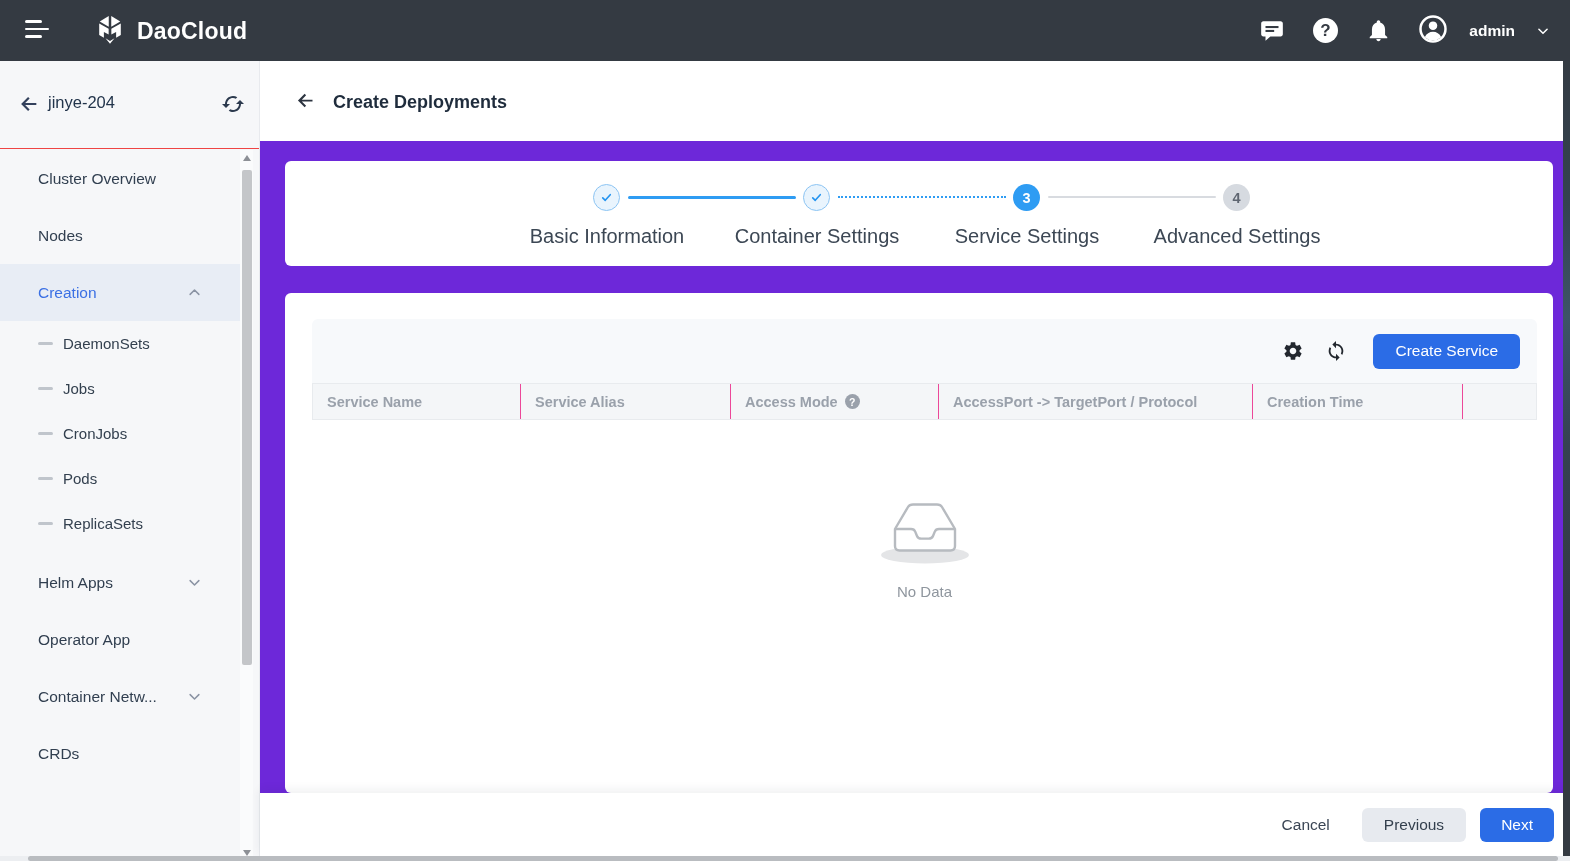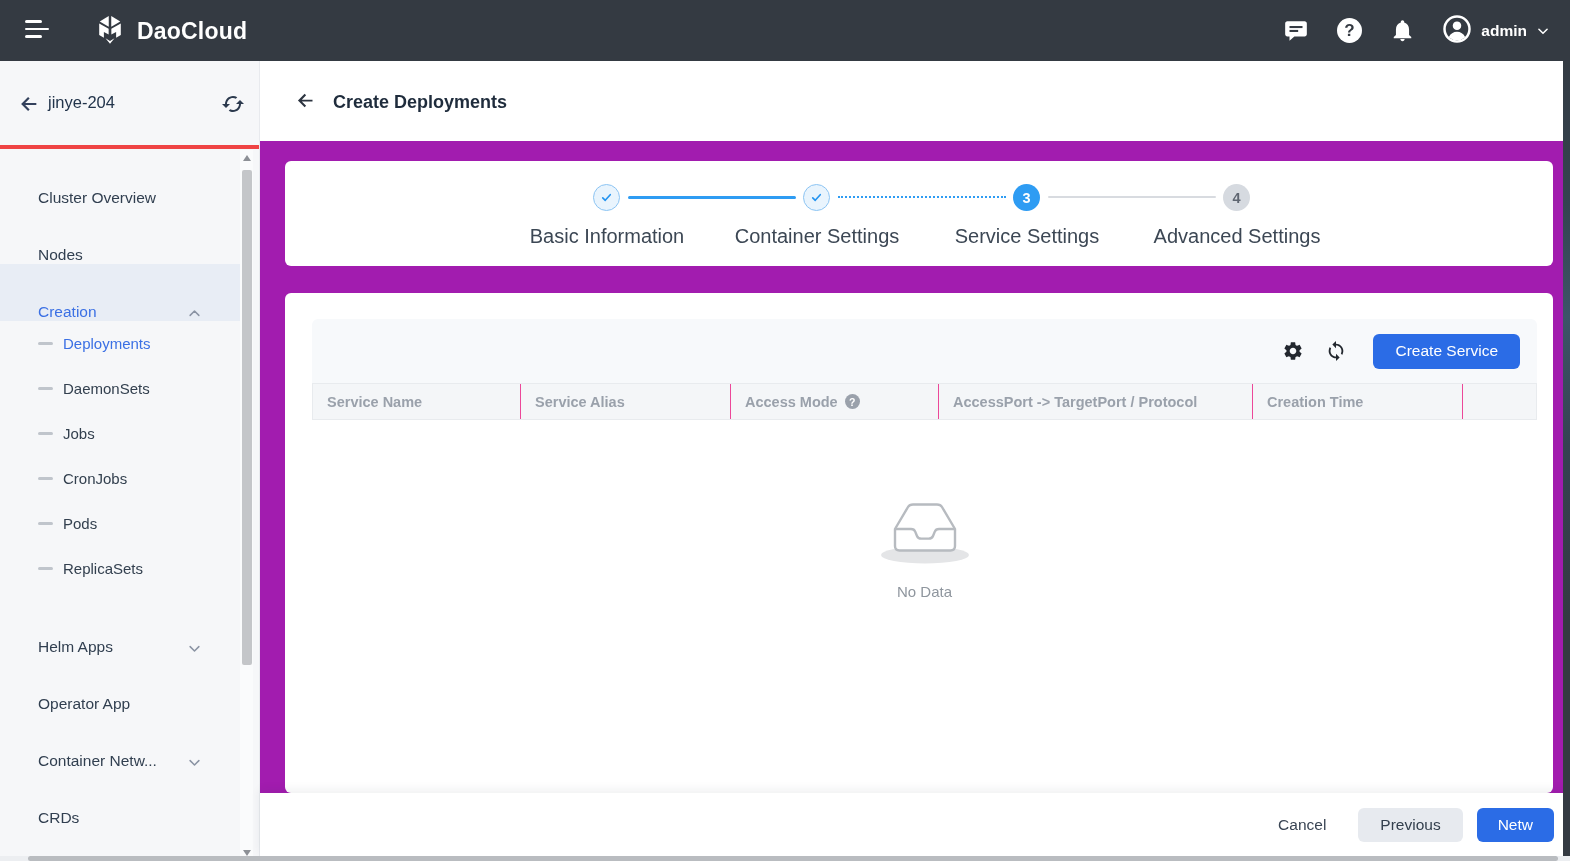--- a/index.html
+++ b/index.html
@@ -1,43 +1,43 @@
 <!DOCTYPE html>
 <html style="--topbar-bg: #343a42; --accent-blue: #2b6ce6; --stepper-blue: #2e9cf3; --nav-active-blue: #3b70e4;"><head>
 <meta charset="utf-8">
 <style>
   * { margin:0; padding:0; box-sizing:border-box; }
   html,body { width:1570px; height:861px; }
   body { font-family:"Liberation Sans", sans-serif; background:#eef0f4; }
-  .screen { position:relative; width:1570px; height:861px; overflow:hidden; background:#a21caf; }
+  .screen { position:relative; width:1570px; height:861px; overflow:hidden; background:#6d28d9; }
 
   
   .topbar { position:absolute; left:0; top:0; width:1570px; height:61px; background:var(--topbar-bg,#343a42); }
   .hamburger { position:absolute; left:25px; top:20px; width:26px; height:21px; cursor:pointer; }
   .hamburger span { display:block; height:2.6px; border-radius:2px; background:#fff; margin-bottom:5px; }
   .hamburger span:nth-child(1){ width:17px; }
   .hamburger span:nth-child(2){ width:24px; }
   .hamburger span:nth-child(3){ width:17px; }
   .brand { position:absolute; left:92px; top:11px; display:flex; align-items:center; gap:9px; color:#fff; }
   .brand-name { font-size:23px; font-weight:700; letter-spacing:.2px; }
   .topbar-right { position:absolute; right:20px; top:0; height:61px; display:flex; align-items:center; gap:27px; }
   .tb-icon { width:26px; height:26px; display:flex; align-items:center; justify-content:center; cursor:pointer; }
   .help-circle { width:25px; height:25px; border-radius:50%; background:#fff; color:#343a42; font-weight:700; font-size:17px; display:flex; align-items:center; justify-content:center; }
-  .user-box { display:flex; align-items:center; gap:9px; cursor:pointer; }
+  .user-box { display:flex; align-items:center; gap:21px; cursor:pointer; }
   .user-name { color:#fff; font-size:15.5px; font-weight:600; }
 
   
   .sidebar { position:absolute; left:0; top:61px; width:260px; height:800px; background:#f6f7f9; border-right:1px solid #e8eaee; }
-  .sidebar-head { position:relative; height:88px; border-bottom:4px solid #ef4444; }
+  .sidebar-head { position:relative; height:88px; border-bottom:1px solid #ef4444; }
   .back-arrow { cursor:pointer; }
   .sb-back { position:absolute; left:18px; top:32px; }
   .cluster-name { position:absolute; left:48px; top:32px; font-size:16.5px; font-weight:500; color:#22344b; }
   .switch-icon { position:absolute; right:14px; top:31px; cursor:pointer; }
   .nav { position:absolute; left:0; top:89px; width:240px; }
-  .nav-item { position:relative; height:57px; display:flex; align-items:flex-end; padding-left:38px; font-size:15.5px; color:#313f50; cursor:pointer; }
+  .nav-item { position:relative; height:57px; display:flex; align-items:center; padding-left:38px; font-size:15.5px; color:#313f50; cursor:pointer; }
   .nav-item.group .chev { position:absolute; right:38px; }
   .nav-item.active-group { background:#e8edf5; color:var(--nav-active-blue,#3b70e4); }
   .nav-sub { height:45px; display:flex; align-items:center; padding-left:38px; font-size:15px; color:#33404f; cursor:pointer; }
   .nav-sub .dash { width:15px; height:3px; border-radius:2px; background:#c0c5cc; margin-right:10px; flex:none; }
   .nav-sub.active { color:var(--nav-active-blue,#3b70e4); }
   .nav-spacer { height:8px; }
 
   
   .vscroll { position:absolute; left:240px; top:89px; width:13px; height:711px; background:#fafbfc; }
   .vs-arrow { position:absolute; left:2.5px; width:0; height:0; border-left:4.5px solid transparent; border-right:4.5px solid transparent; }
@@ -165,24 +165,20 @@
         </div>
       <div class="nav-item">
           <span>Nodes</span>
         </div>
       <div class="nav-item group active-group">
         <span>Creation</span>
         <svg class="chev" width="15" height="15" viewBox="0 0 24 24" fill="none" stroke="#8a93a3" stroke-width="2.4" stroke-linecap="round" stroke-linejoin="round">
             <polyline points="5,15 12,8 19,15"></polyline>
           </svg>
       </div>
-      <div class="nav-sub active">
-          <span class="dash"></span>
-          <span>Deployments</span>
-        </div>
       <div class="nav-sub">
           <span class="dash"></span>
           <span>DaemonSets</span>
         </div>
       <div class="nav-sub">
           <span class="dash"></span>
           <span>Jobs</span>
         </div>
       <div class="nav-sub">
           <span class="dash"></span>
@@ -299,21 +295,21 @@
           <path d="M17 38 L33 38 Q36.2 38 37.2 40.6 L39 45 Q40 47.6 43.2 47.6 L50.8 47.6 Q54 47.6 55 45 L56.8 40.6 Q57.8 38 61 38 L77 38" fill="none" stroke="#b7bbc0" stroke-width="2.4"></path>
         </svg>
         <div class="empty-text">No Data</div>
       </div>
     </div>
   </section>
 
   <footer class="footer">
     <button class="btn-text">Cancel</button>
     <button class="btn-gray">Previous</button>
-    <button class="btn-blue">Netw</button>
+    <button class="btn-blue">Next</button>
   </footer>
 
   <div class="right-strip"></div>
   <div class="hscroll">
     <div class="hs-thumb"></div>
   </div>
 
 </div>
 
 </body></html>

